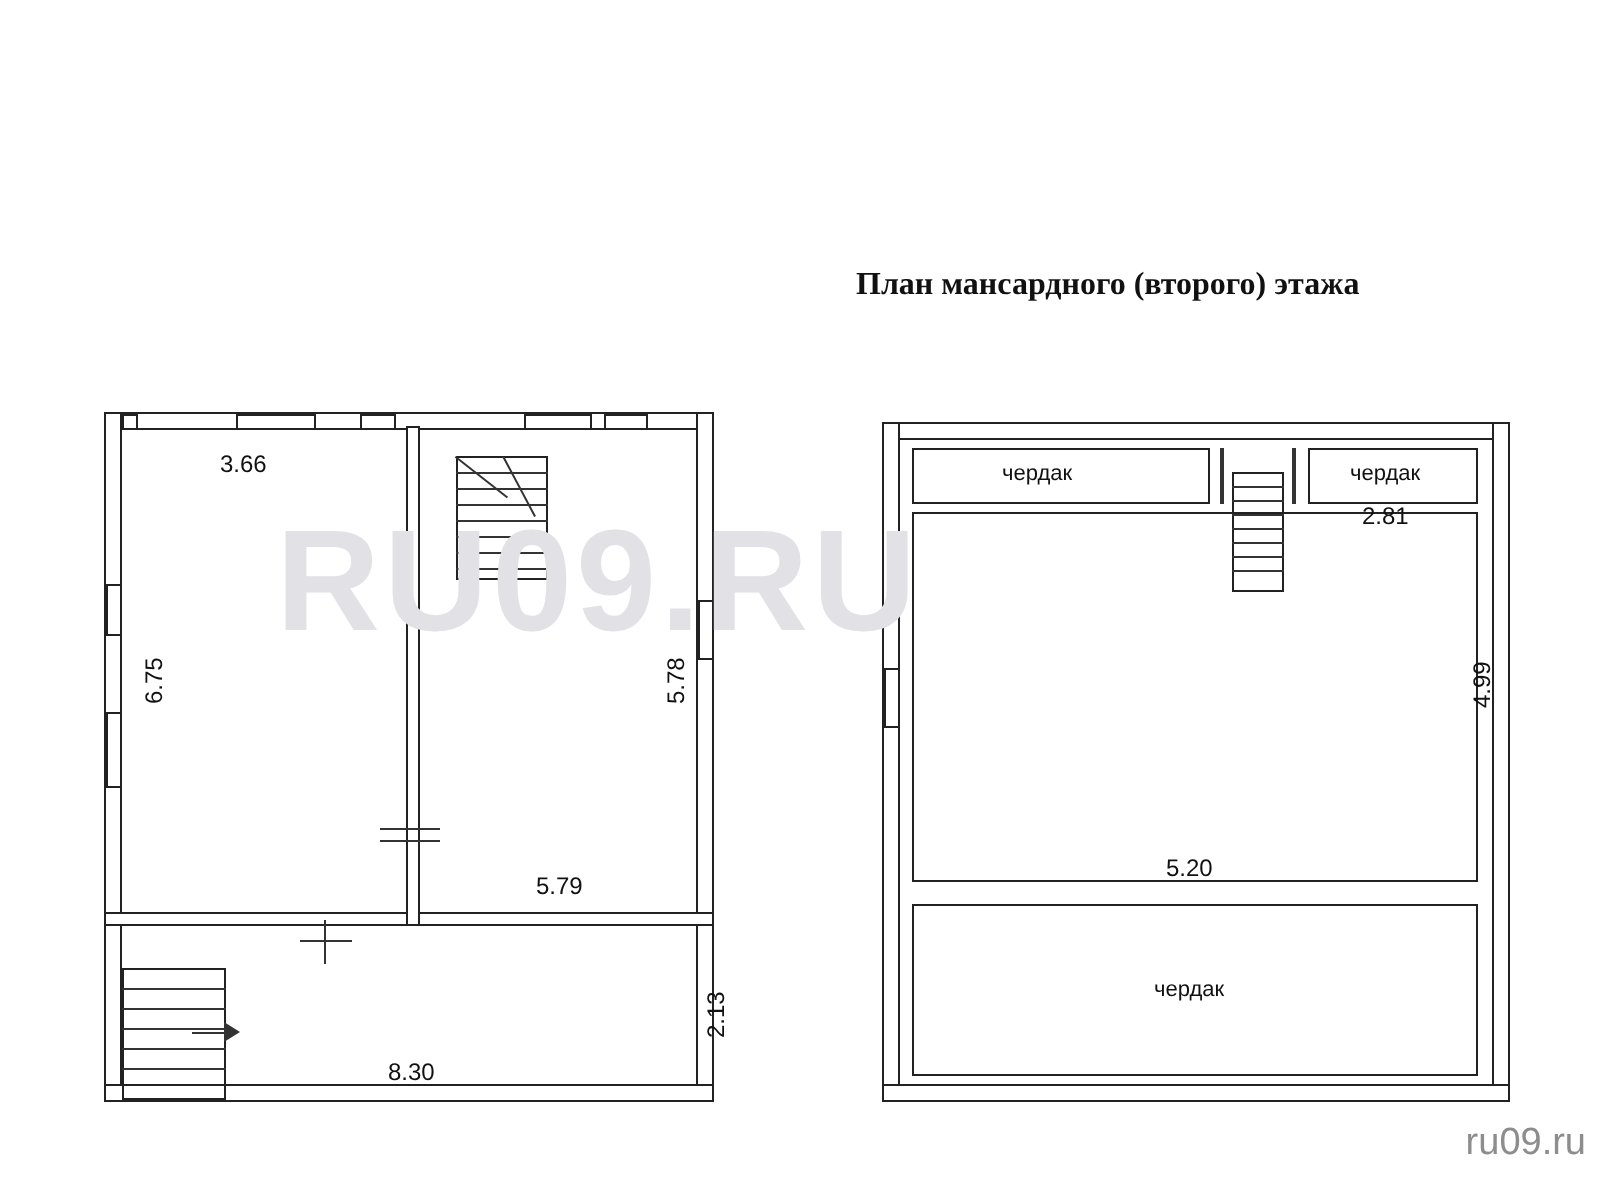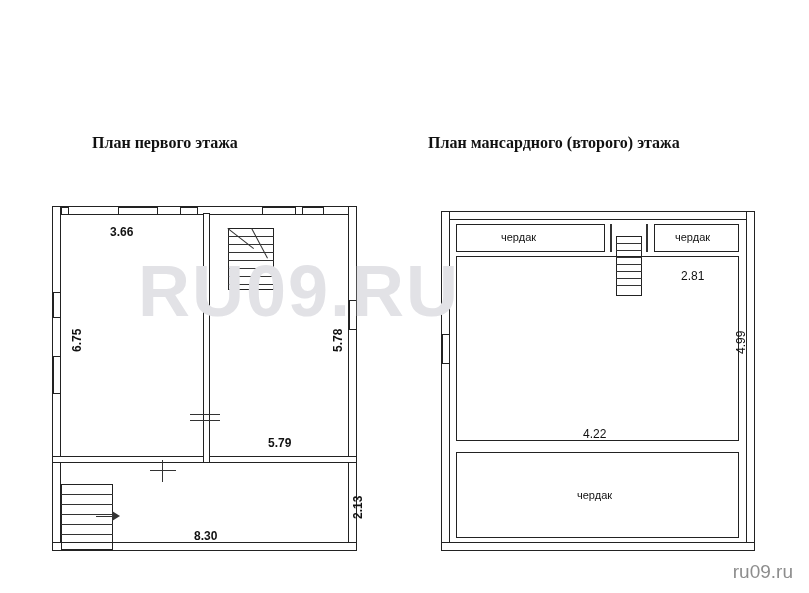--- a/index.html
+++ b/index.html
@@ -86,31 +86,30 @@
     border: 1px solid #222222;
     box-sizing: border-box;
     background: transparent;
   }
   .stair-step {
     position: absolute;
     background: #333333;
   }
 
   
-  #plan1 { position: absolute; left: 0; top: 0; width: 400px; height: 593px; font-weight: bold; }
+  #plan1 { position: absolute; left: 0; top: 0; width: 400px; height: 593px; }
   #plan2 { position: absolute; left: 400px; top: 0; width: 409px; height: 593px; }
 </style>
 </head>
 <body>
 
 <div id="page">
 
   <div id="watermark">RU09.RU</div>
 
-  <div class="plan-title" id="title-floor1">План первого этажа</div>
   <div class="plan-title" id="title-floor2">План мансардного (второго) этажа</div>
 
   <div id="plan1">
 
     <div class="wall" style="left:52px; top:206px; width:305px; height:9px;"></div>
     <div class="wall" style="left:52px; top:206px; width:9px; height:345px;"></div>
     <div class="wall" style="left:348px; top:206px; width:9px; height:345px;"></div>
     <div class="wall" style="left:52px; top:542px; width:305px; height:9px;"></div>
 
     <div class="wall" style="left:52px; top:456px; width:156px; height:7px;"></div>
@@ -188,19 +187,19 @@
     <div class="stair-step" style="left:216px; top:271px; width:26px; height:1px;"></div>
     <div class="stair-step" style="left:216px; top:278px; width:26px; height:1px;"></div>
     <div class="stair-step" style="left:216px; top:285px; width:26px; height:1px;"></div>
 
     <div class="box" style="left:42px; top:334px; width:8px; height:30px; background:#ffffff;"></div>
 
     <div class="room-label" style="left:101px; top:231px;">чердак</div>
     <div class="room-label" style="left:275px; top:231px;">чердак</div>
     <div class="room-label" style="left:177px; top:489px;">чердак</div>
 
-    <div class="dim" style="left:281px; top:269px;">2.81</div>
+    <div class="dim" style="left:281px; top:251px;">2.81</div>
     <div class="dim vert" style="left:334px; top:354px;">4.99</div>
-    <div class="dim" style="left:183px; top:427px;">4.22</div>
+    <div class="dim" style="left:183px; top:427px;">5.20</div>
   </div>
 
   <div id="site-mark">ru09.ru</div>
 </div>
 
 </body></html>

